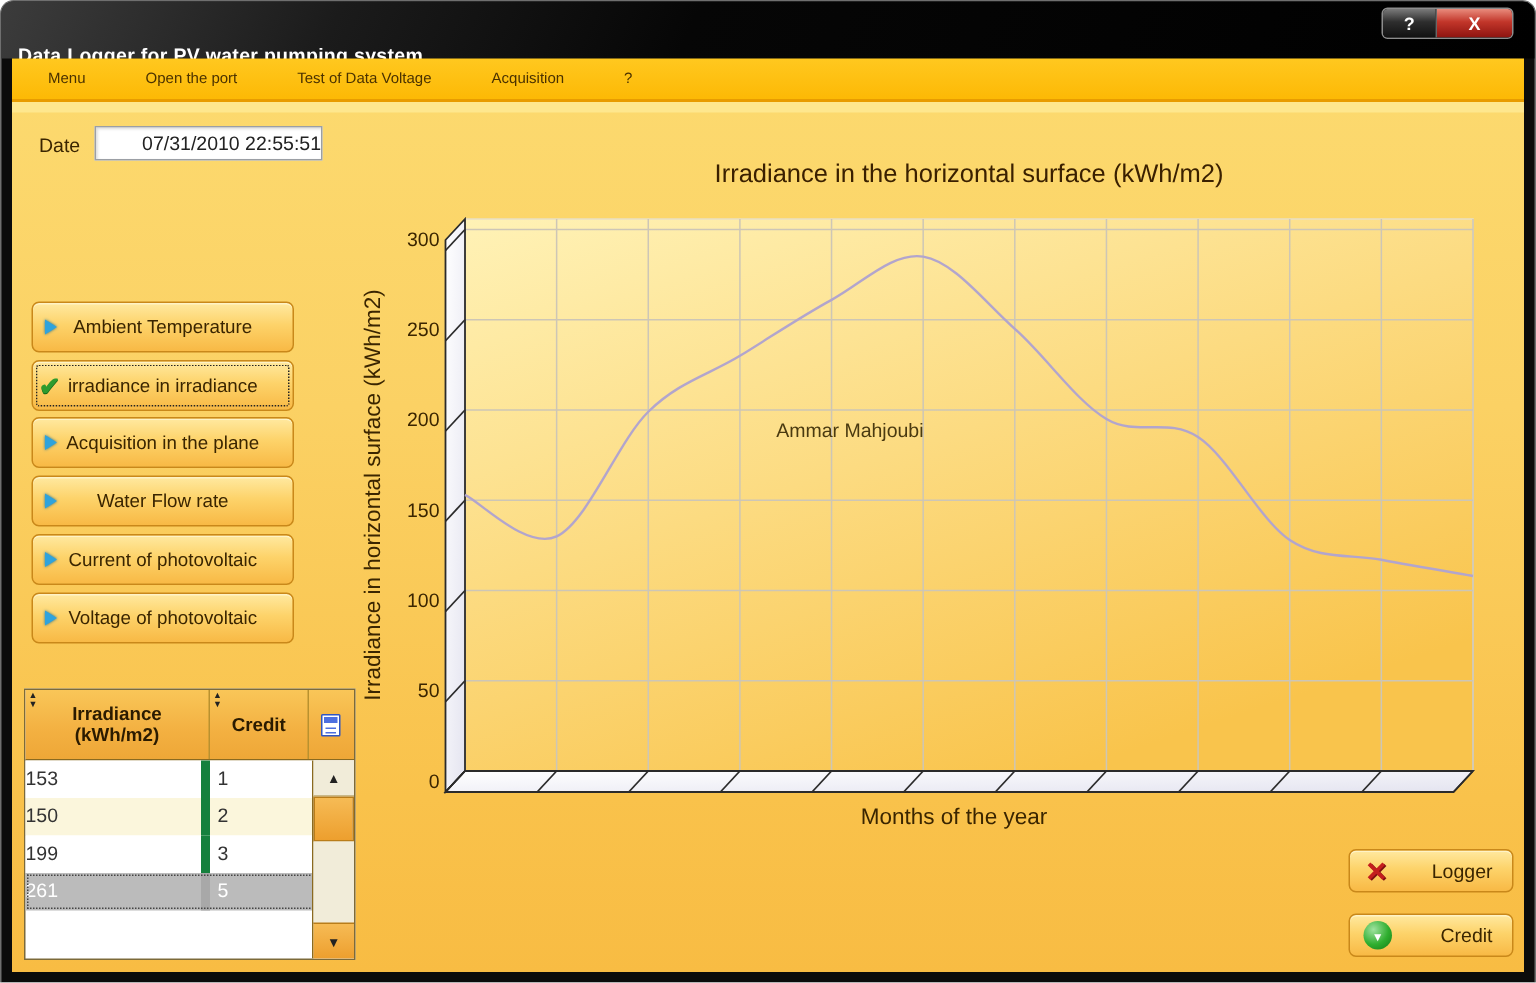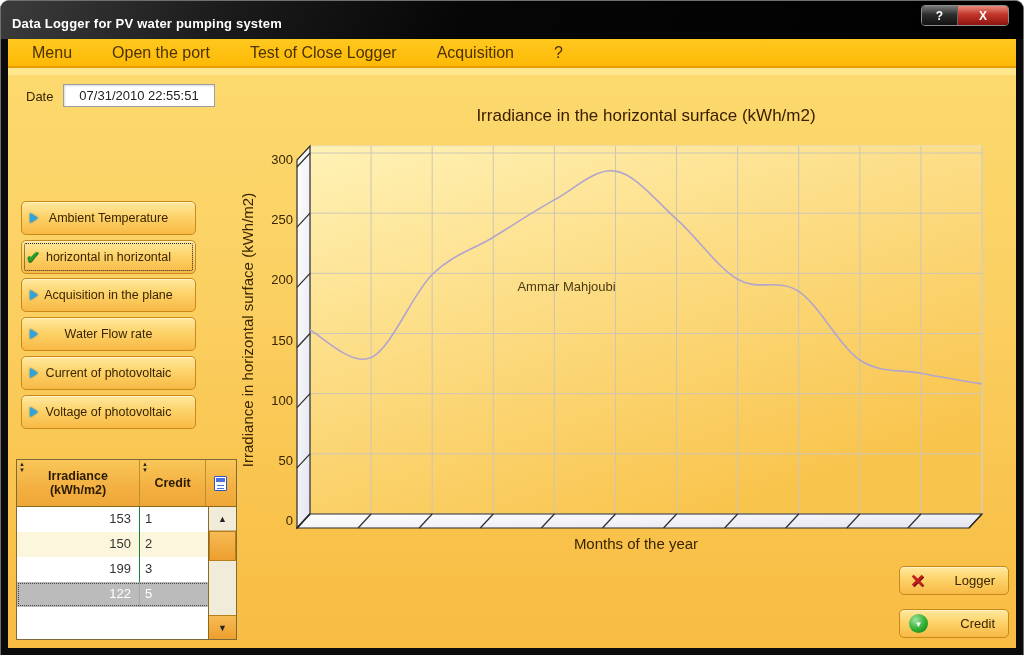--- a/index.html
+++ b/index.html
@@ -2,39 +2,39 @@
 <html><head>
 <meta charset="utf-8">
 <style>
   html,body{margin:0;padding:0;background:#fff;}
   *{box-sizing:border-box;font-family:"Liberation Sans", sans-serif;}
   .stage{position:relative;width:1024px;height:655px;overflow:hidden;background:#fff;}
   .window{position:absolute;inset:0;background:#0b0b0b;border-radius:9px 9px 0 0;border:1px solid #6f6f6f;border-bottom:none;}
   
   .titlebar{position:absolute;left:0;top:0;right:0;height:38px;border-radius:8px 8px 0 0;
     background:linear-gradient(115deg,#3c3c3c 0%,#1b1b1b 22%,#060606 45%,#000 100%);}
-  .title-text{position:absolute;left:11px;top:15px;color:#fff;font-size:13px;font-weight:bold;letter-spacing:.2px;}
+  .title-text{position:absolute;left:11px;top:28px;color:#fff;font-size:13px;font-weight:bold;letter-spacing:.2px;}
   .win-btns{position:absolute;right:14px;top:4px;display:flex;border:1px solid #8d8d8d;border-radius:4px;overflow:hidden;height:21px;}
   .win-btn{display:flex;align-items:center;justify-content:center;color:#fff;font-weight:bold;font-size:12px;cursor:default;}
   .btn-help{width:36px;background:linear-gradient(#7a7a7a,#2e2e2e 45%,#111);border-right:1px solid #666;}
   .btn-close{width:50px;background:linear-gradient(#e98b7c,#c2362a 45%,#8e1410);}
   
   .menubar{position:absolute;left:7px;right:7px;top:38px;height:29px;
     background:linear-gradient(#ffc81f,#fdb905);border-bottom:2px solid #e89c00;
     display:flex;align-items:center;gap:40px;padding-left:24px;}
-  .menu-item{font-size:16px;color:#4b3200;cursor:default;}
+  .menu-item{font-size:10px;color:#4b3200;cursor:default;}
   
   .body{position:absolute;left:7px;right:7px;top:67px;bottom:7px;
     background:linear-gradient(#fcd96e 0%,#fbd164 35%,#f9c24b 80%,#f8bc43 100%);}
   .body::before{content:"";position:absolute;left:0;top:0;right:0;height:7px;background:#fee78e;}
   
   .date-label{position:absolute;left:18px;top:21px;font-size:13px;color:#3a2500;}
   .date-input{position:absolute;left:55px;top:16px;width:152px;height:23px;background:#fff;
     border:1px solid #9b9fa5;box-shadow:inset 1px 1px 2px rgba(0,0,0,.15);
-    font-size:13px;color:#222;text-align:center;line-height:21px;}
+    font-size:13px;color:#222;text-align:right;line-height:21px;}
   
   .side-btn{position:absolute;left:13px;width:175px;height:26px;border:1px solid #c9881a;border-radius:5px;
     background:linear-gradient(#ffe9a0,#fdd36a 45%,#f8b945);
     box-shadow:inset 0 1px 0 #fff3c6;display:flex;align-items:center;justify-content:center;
     font-size:12.5px;color:#3a2500;cursor:pointer;padding:16px 6px;}
   .side-btn .play-ic{position:absolute;left:8px;width:0;height:0;border-left:8px solid #2fa3dc;
     border-top:5px solid transparent;border-bottom:5px solid transparent;filter:drop-shadow(0 0 1px #1b6f9a);}
   .side-btn.active{outline:1px dotted #222;outline-offset:-4px;}
   .side-btn .check-ic{position:absolute;left:4px;color:#2e9b2e;font-size:17px;font-weight:bold;
     text-shadow:0 1px 0 #156615;line-height:1;}
@@ -47,21 +47,21 @@
   .h-c2{width:66px;}
   .h-c3{width:29px;border-right:none;}
   .sort{position:absolute;left:2px;top:1px;display:flex;flex-direction:column;font-size:6px;color:#222;line-height:1;}
   .tbl-ic{width:13px;height:15px;border:1px solid #2f55c4;background:#fff;border-radius:1px;position:relative;}
   .tbl-ic::before{content:"";position:absolute;left:1px;right:1px;top:1px;height:4px;background:#4d6fe0;}
   .tbl-ic::after{content:"";position:absolute;left:2px;right:2px;top:8px;height:1px;background:#4d6fe0;box-shadow:0 3px 0 #4d6fe0;}
   .grid-rows{position:relative;}
   .trow{display:flex;height:25px;cursor:pointer;}
   .trow:nth-child(odd){background:#ffffff;}
   .trow:nth-child(even){background:#fbf6dc;}
-  .t-c1{width:123px;text-align:right;padding:4px 8px 0 0;font-size:13px;color:#333;border-right:1px solid #15803d;}
+  .t-c1{width:123px;text-align:left;padding:4px 8px 0 0;font-size:13px;color:#333;border-right:6px solid #15803d;}
   .t-c2{width:66px;text-align:left;padding:4px 0 0 5px;font-size:13px;color:#333;}
   .trow.selected{background:#bbbbbb !important;outline:1px dotted #444;outline-offset:-2px;}
   .trow.selected .t-c1,.trow.selected .t-c2{color:#fff;border-right-color:#a8a8a8;}
   .scrollbar{position:absolute;right:0;top:47px;bottom:0;width:28px;border-left:1px solid #8a6a20;
     background:#f1ecd9;display:flex;flex-direction:column;}
   .sc-btn{height:24px;display:flex;align-items:center;justify-content:center;font-size:9px;color:#222;cursor:pointer;}
   .sc-up{background:#f1ecd9;border-bottom:1px solid #c9b98a;}
   .sc-thumb{height:30px;background:linear-gradient(#f6bb55,#ed9f2e);border:1px solid #b97d1a;cursor:grab;}
   .sc-track{flex:1;background:#f1ecd9;}
   .sc-down{background:linear-gradient(#f6bb55,#ed9f2e);border-top:1px solid #b97d1a;}
@@ -91,21 +91,21 @@
       <div class="title-text">Data Logger for PV water pumping system</div>
       <div class="win-btns">
         <div class="win-btn btn-help">?</div>
         <div class="win-btn btn-close">X</div>
       </div>
     </div>
 
     <div class="menubar">
       <div class="menu-item">Menu</div>
       <div class="menu-item">Open the port</div>
-      <div class="menu-item">Test of Close Logger</div>
+      <div class="menu-item">Test of Data Voltage</div>
       <div class="menu-item">Acquisition</div>
       <div class="menu-item">?</div>
     </div>
 
     <div class="body">
 
       <svg id="chart" class="chart-svg" width="1010" height="581" viewBox="0 0 1010 581">
         <defs>
           <linearGradient id="plotbg" x1="0" y1="0" x2="0.6" y2="1">
             <stop offset="0" stop-color="#fff2b6"></stop>
@@ -173,21 +173,21 @@
 
       <div class="date-label">Date</div>
       <div class="date-input">07/31/2010 22:55:51</div>
 
       <div class="side-btn" style="top:133px">
         <span class="play-ic"></span>
         <span>Ambient Temperature</span>
       </div>
       <div class="side-btn active" style="top:172px">
         <span class="check-ic">✔</span>
-        <span>horizontal in horizontal</span>
+        <span>irradiance in irradiance</span>
       </div>
       <div class="side-btn" style="top:210px">
         <span class="play-ic"></span>
         <span>Acquisition in the plane</span>
       </div>
       <div class="side-btn" style="top:288px">
         <span class="play-ic"></span>
         <span>Current of photovoltaic</span>
       </div>
       <div class="side-btn" style="top:249px">
@@ -227,21 +227,21 @@
           </div>
           <div class="trow">
             <div class="t-c1">150</div>
             <div class="t-c2">2</div>
           </div>
           <div class="trow">
             <div class="t-c1">199</div>
             <div class="t-c2">3</div>
           </div>
           <div class="trow selected">
-            <div class="t-c1">122</div>
+            <div class="t-c1">261</div>
             <div class="t-c2">5</div>
           </div>
         </div>
         <div class="scrollbar">
           <div class="sc-btn sc-up">▲</div>
           <div class="sc-thumb"></div>
           <div class="sc-track"></div>
           <div class="sc-btn sc-down">▼</div>
         </div>
       </div>

